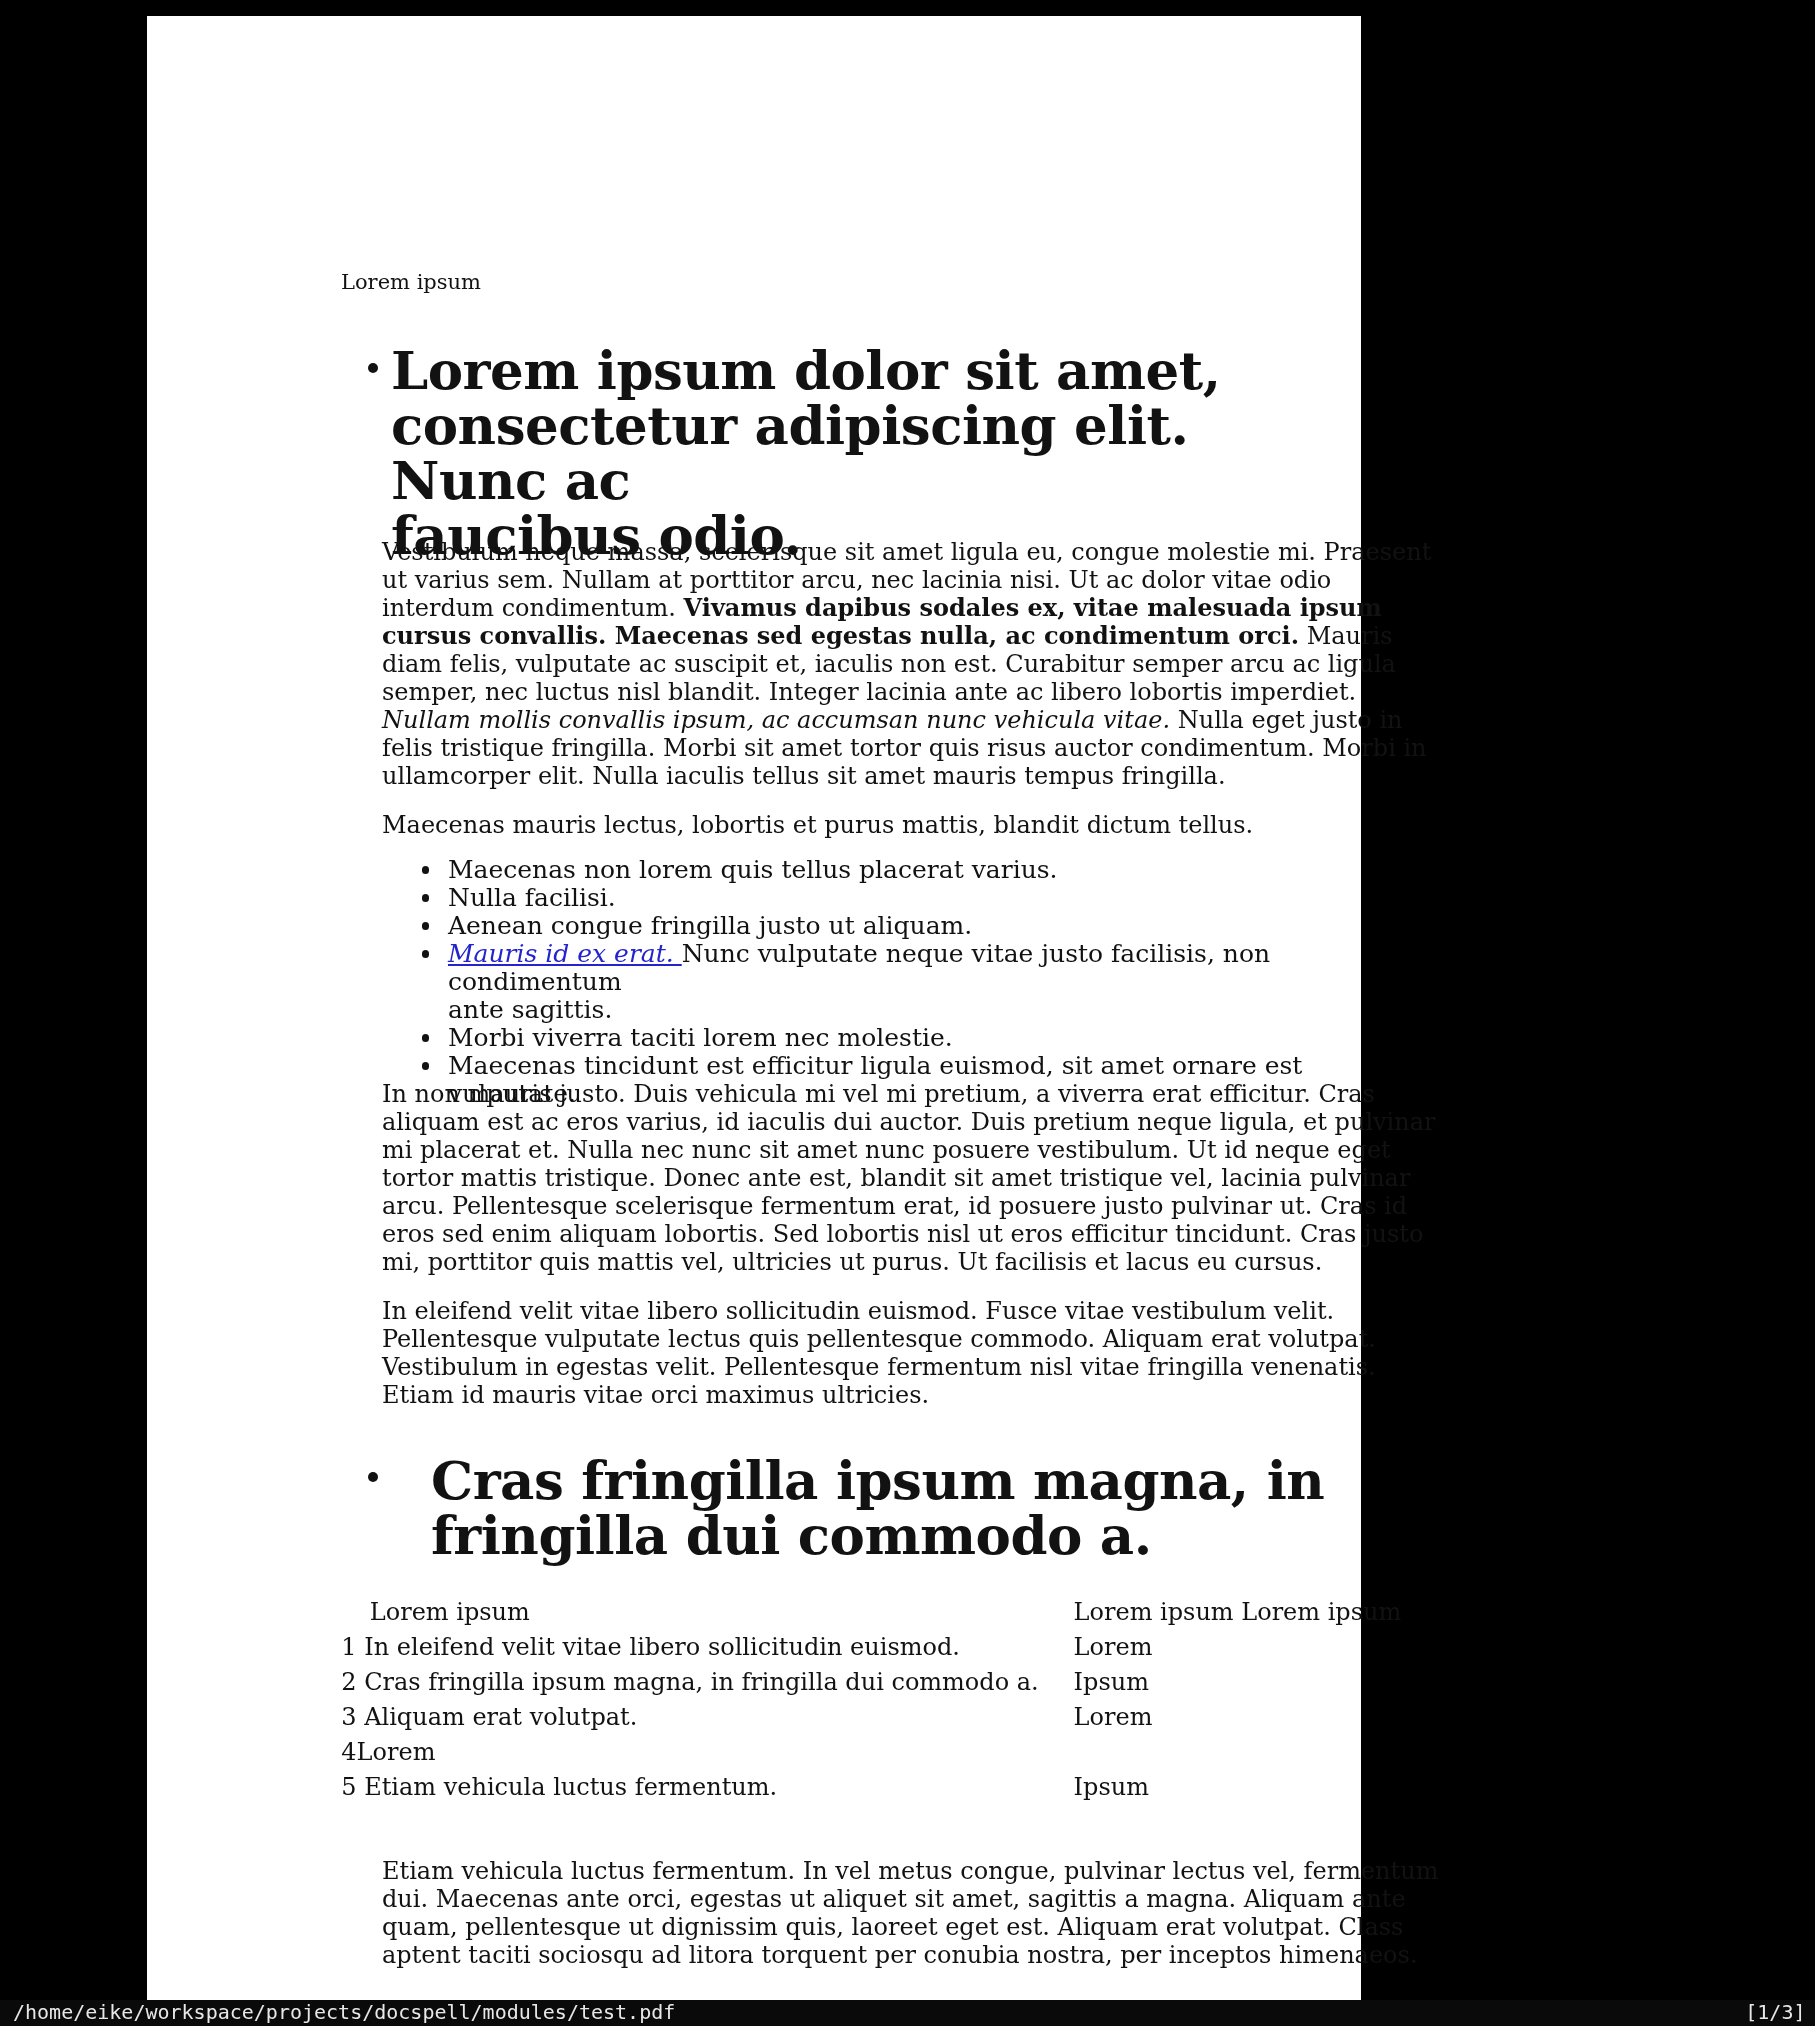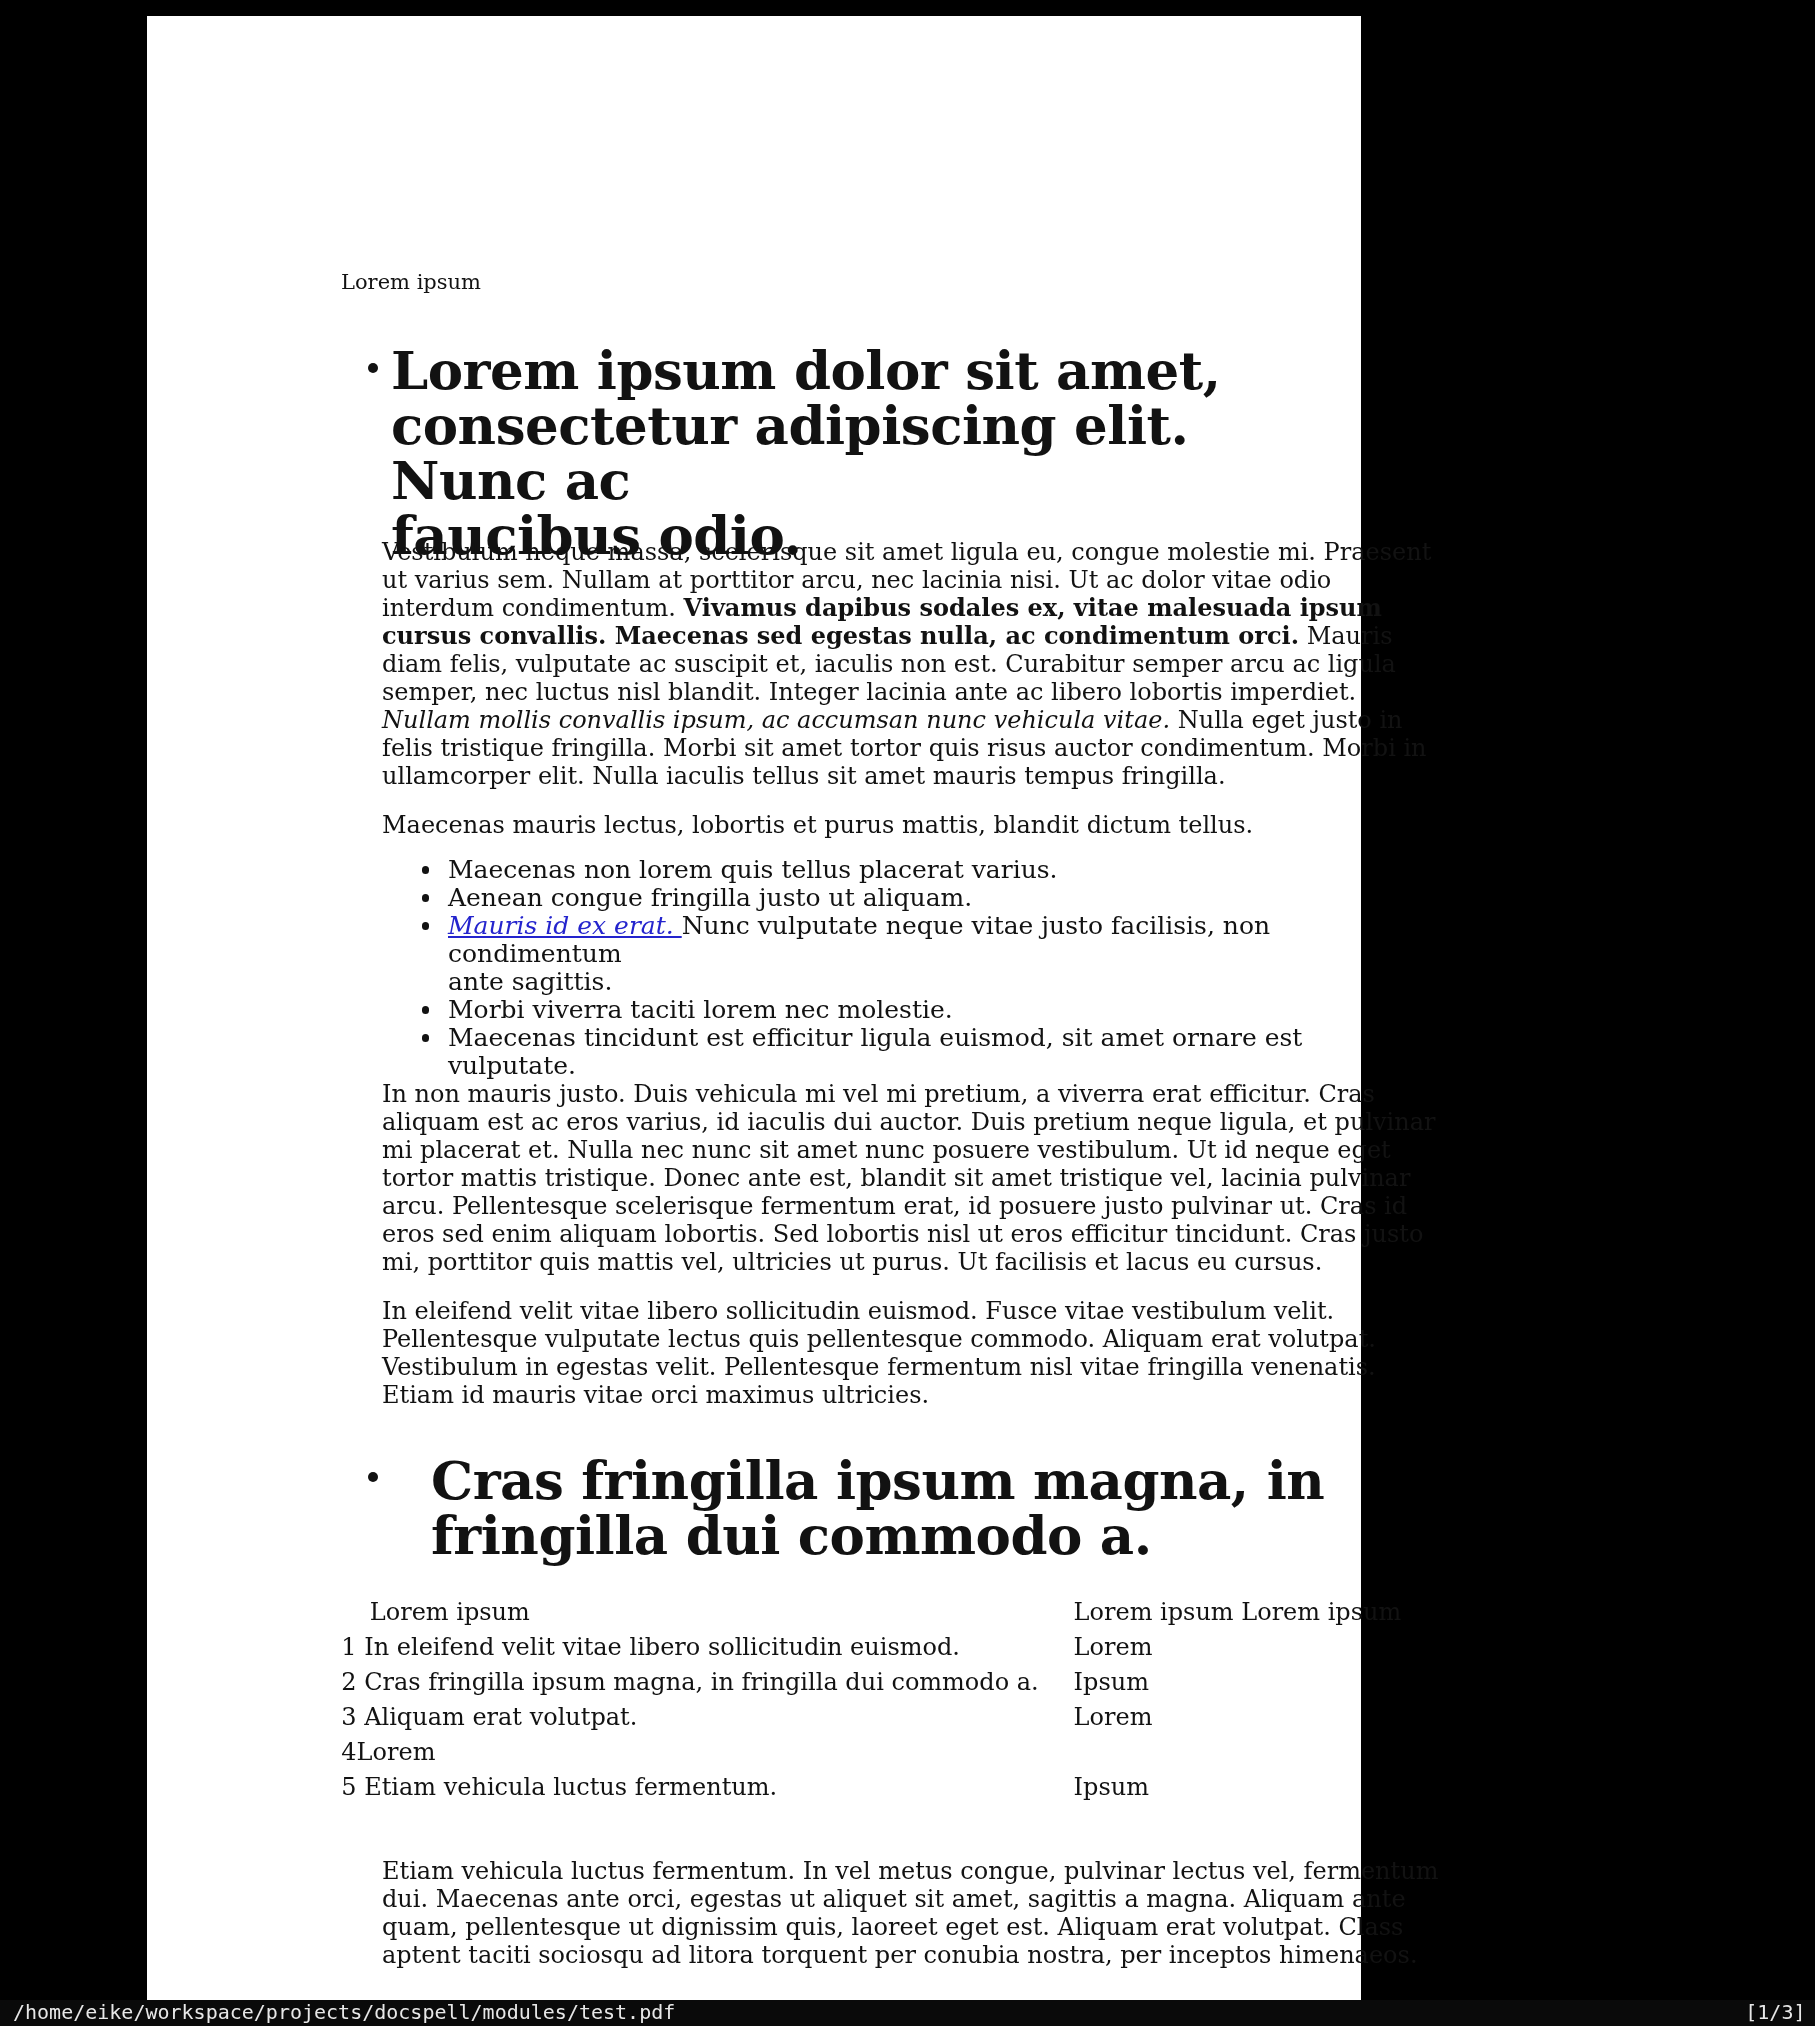--- a/index.html
+++ b/index.html
@@ -78,20 +78,21 @@
 diam felis, vulputate ac suscipit et, iaculis non est. Curabitur semper arcu ac ligula
 semper, nec luctus nisl blandit. Integer lacinia ante ac libero lobortis imperdiet.
 </span><span class="seg-i">Nullam mollis convallis ipsum, ac accumsan nunc vehicula vitae.</span><span> Nulla eget justo in
 felis tristique fringilla. Morbi sit amet tortor quis risus auctor condimentum. Morbi in
 ullamcorper elit. Nulla iaculis tellus sit amet mauris tempus fringilla.</span></div>
 
   <div class="abs para" style="left:235px;top:795px;"><span>Maecenas mauris lectus, lobortis et purus mattis, blandit dictum tellus.</span></div>
 
   <div class="abs bullet-list" style="left:301px;top:840px;">
     <div class="bullet-item"><span class="dot"></span><span>Maecenas non lorem quis tellus placerat varius.</span></div>
+    <div class="bullet-item"><span class="dot"></span><span>Nulla facilisi.</span></div>
     <div class="bullet-item"><span class="dot"></span><span>Aenean congue fringilla justo ut aliquam.</span></div>
     <div class="bullet-item"><span class="dot"></span><span class="seg-link">Mauris id ex erat. </span><span>Nunc vulputate neque vitae justo facilisis, non condimentum
 ante sagittis.</span></div>
     <div class="bullet-item"><span class="dot"></span><span>Morbi viverra taciti lorem nec molestie.</span></div>
     <div class="bullet-item"><span class="dot"></span><span>Maecenas tincidunt est efficitur ligula euismod, sit amet ornare est vulputate.</span></div>
   </div>
 
   <div class="abs para" style="left:235px;top:1064px;"><span>In non mauris justo. Duis vehicula mi vel mi pretium, a viverra erat efficitur. Cras
 aliquam est ac eros varius, id iaculis dui auctor. Duis pretium neque ligula, et pulvinar
 mi placerat et. Nulla nec nunc sit amet nunc posuere vestibulum. Ut id neque eget

